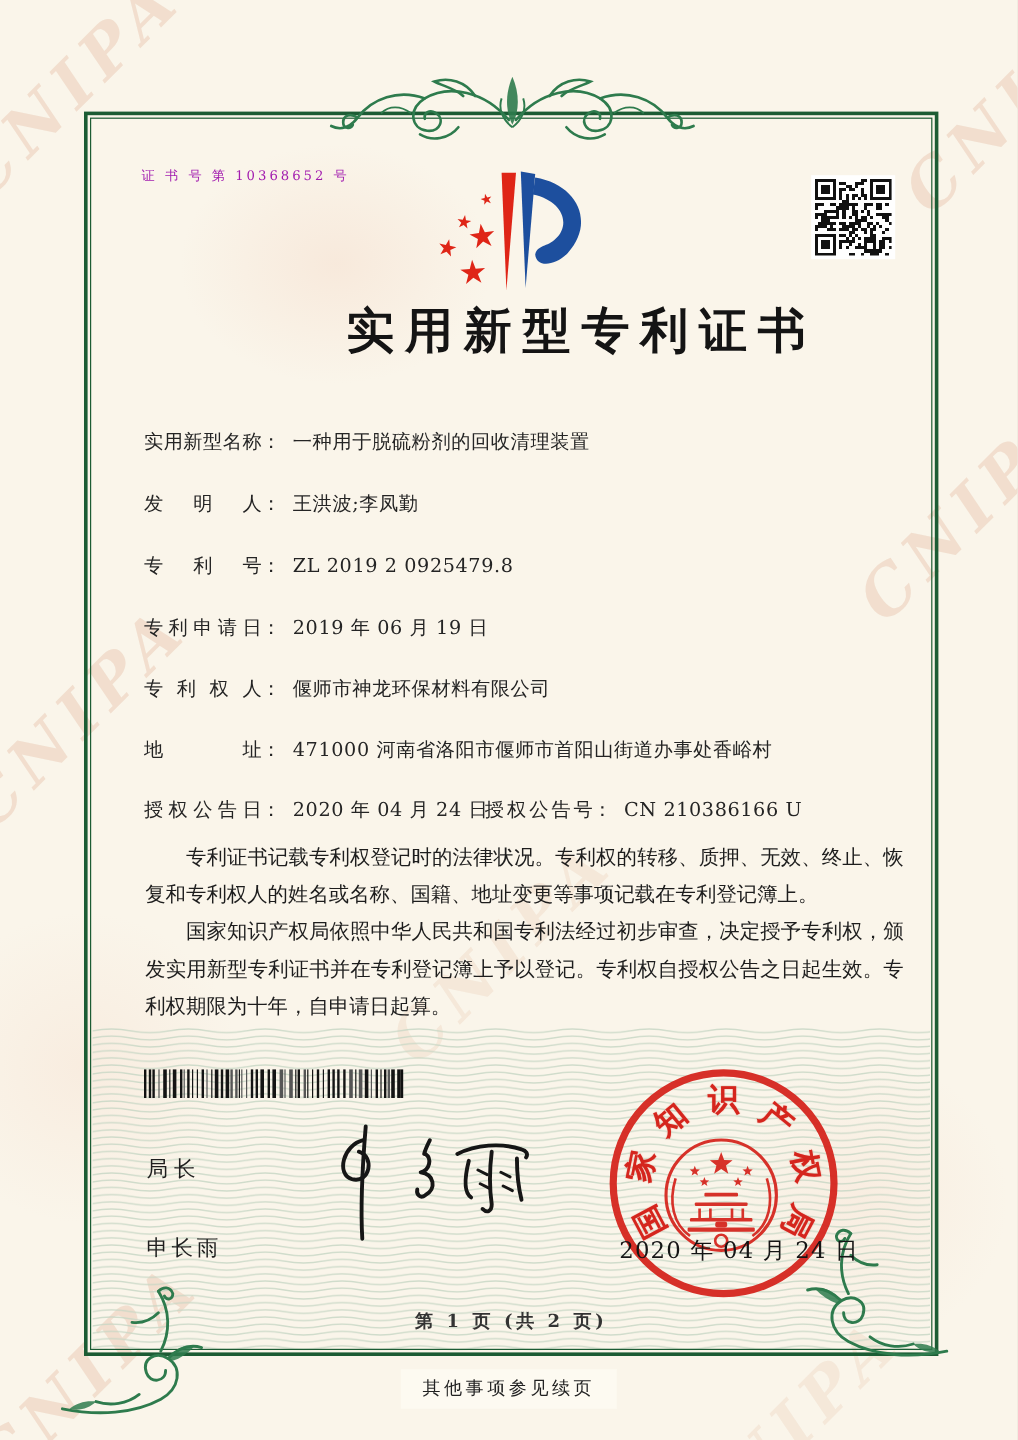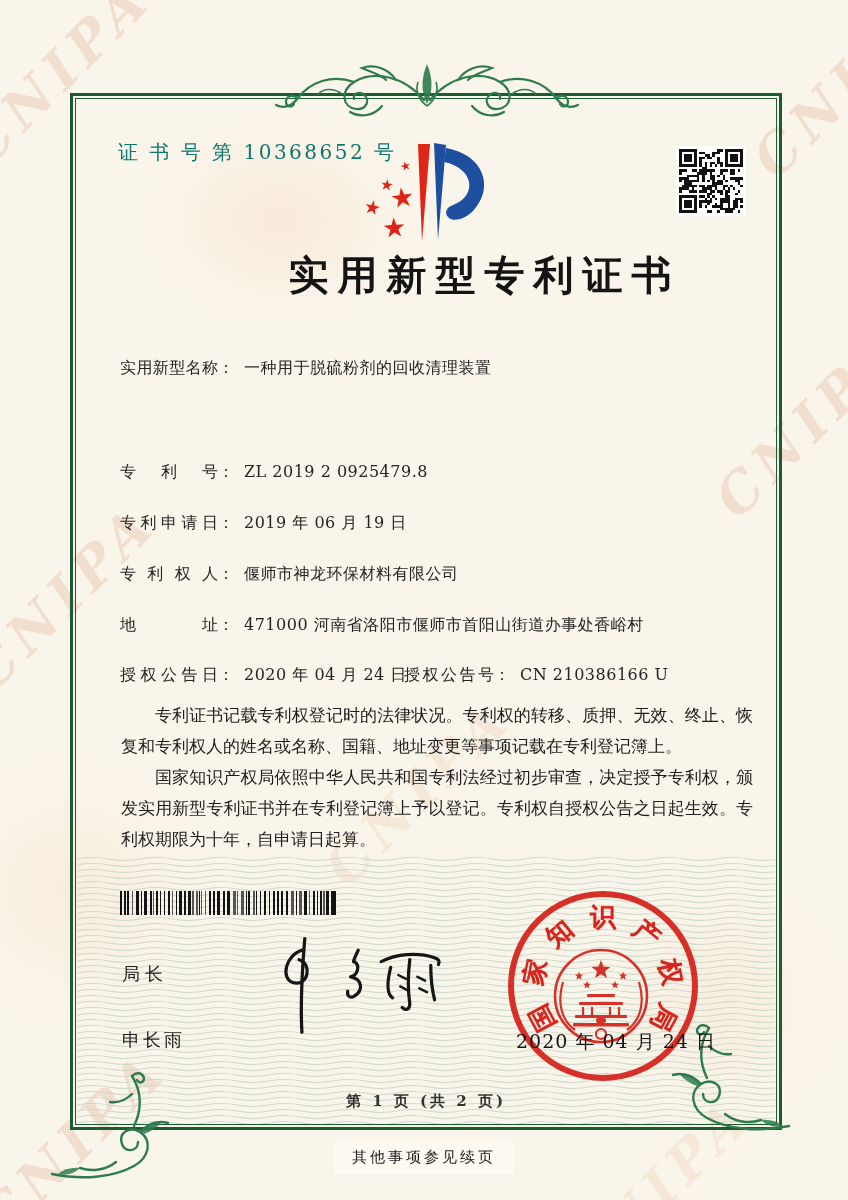--- a/index.html
+++ b/index.html
@@ -17,21 +17,21 @@
   
   .frame{position:absolute;left:70px;top:93px;width:712px;height:1037px;box-sizing:border-box;
          border:3px solid #1c5c34;z-index:2;}
   .frame-inner{position:absolute;left:2px;top:2px;right:2px;bottom:2px;border:1px solid #1c5c34;}
   
   .waves{position:absolute;left:77px;top:856px;z-index:1;}
   
   .orn{position:absolute;z-index:3;}
   .orn-br{transform:scaleX(-1);}
   
-  .certno{position:absolute;left:118px;top:139px;z-index:4;font-size:20px;letter-spacing:2.5px;color:#0f766e;}
+  .certno{position:absolute;left:118px;top:139px;z-index:4;font-size:11px;letter-spacing:2.5px;color:#a21caf;}
   .logo{position:absolute;left:342px;top:138px;width:160px;height:122px;z-index:4;}
   .lstar{position:absolute;color:#df2517;line-height:1;z-index:5;}
   .ls1{left:58px;top:22px;font-size:12px;transform:rotate(-14deg);}
   .ls2{left:38px;top:40px;font-size:15px;transform:rotate(8deg);}
   .ls3{left:48px;top:46px;font-size:27px;transform:rotate(-8deg);}
   .ls4{left:22px;top:60px;font-size:19px;transform:rotate(12deg);}
   .ls5{left:40px;top:76px;font-size:27px;transform:rotate(-4deg);}
   .qr{position:absolute;left:676px;top:146px;width:70px;height:70px;background:#fff;z-index:4;padding:3px;box-sizing:border-box;}
   .title{position:absolute;left:70px;top:248px;width:829px;z-index:4;text-align:center;
          font-size:40px;font-weight:bold;letter-spacing:9px;color:#141414;}
@@ -372,20 +372,23 @@
         <rect x="1" y="19" width="5" height="5" fill="#fff"></rect>
         <rect x="2" y="20" width="3" height="3" fill="#111"></rect>
       </svg>
   </div>
 
   <div class="title">实用新型专利证书</div>
 
   <div class="frow" style="top:358px;">
     <span class="flabel">实用新型名称</span><span class="fcolon">：</span><span class="fvalue">一种用于脱硫粉剂的回收清理装置</span>
   </div>
+  <div class="frow" style="top:410px;">
+    <span class="flabel">发明人</span><span class="fcolon">：</span><span class="fvalue">王洪波;李凤勤</span>
+  </div>
   <div class="frow" style="top:462px;">
     <span class="flabel">专利号</span><span class="fcolon">：</span><span class="fvalue">ZL 2019 2 0925479.8</span>
   </div>
   <div class="frow" style="top:513px;">
     <span class="flabel">专利申请日</span><span class="fcolon">：</span><span class="fvalue">2019 年 06 月 19 日</span>
   </div>
   <div class="frow" style="top:564px;">
     <span class="flabel">专利权人</span><span class="fcolon">：</span><span class="fvalue">偃师市神龙环保材料有限公司</span>
   </div>
   <div class="frow" style="top:615px;">

